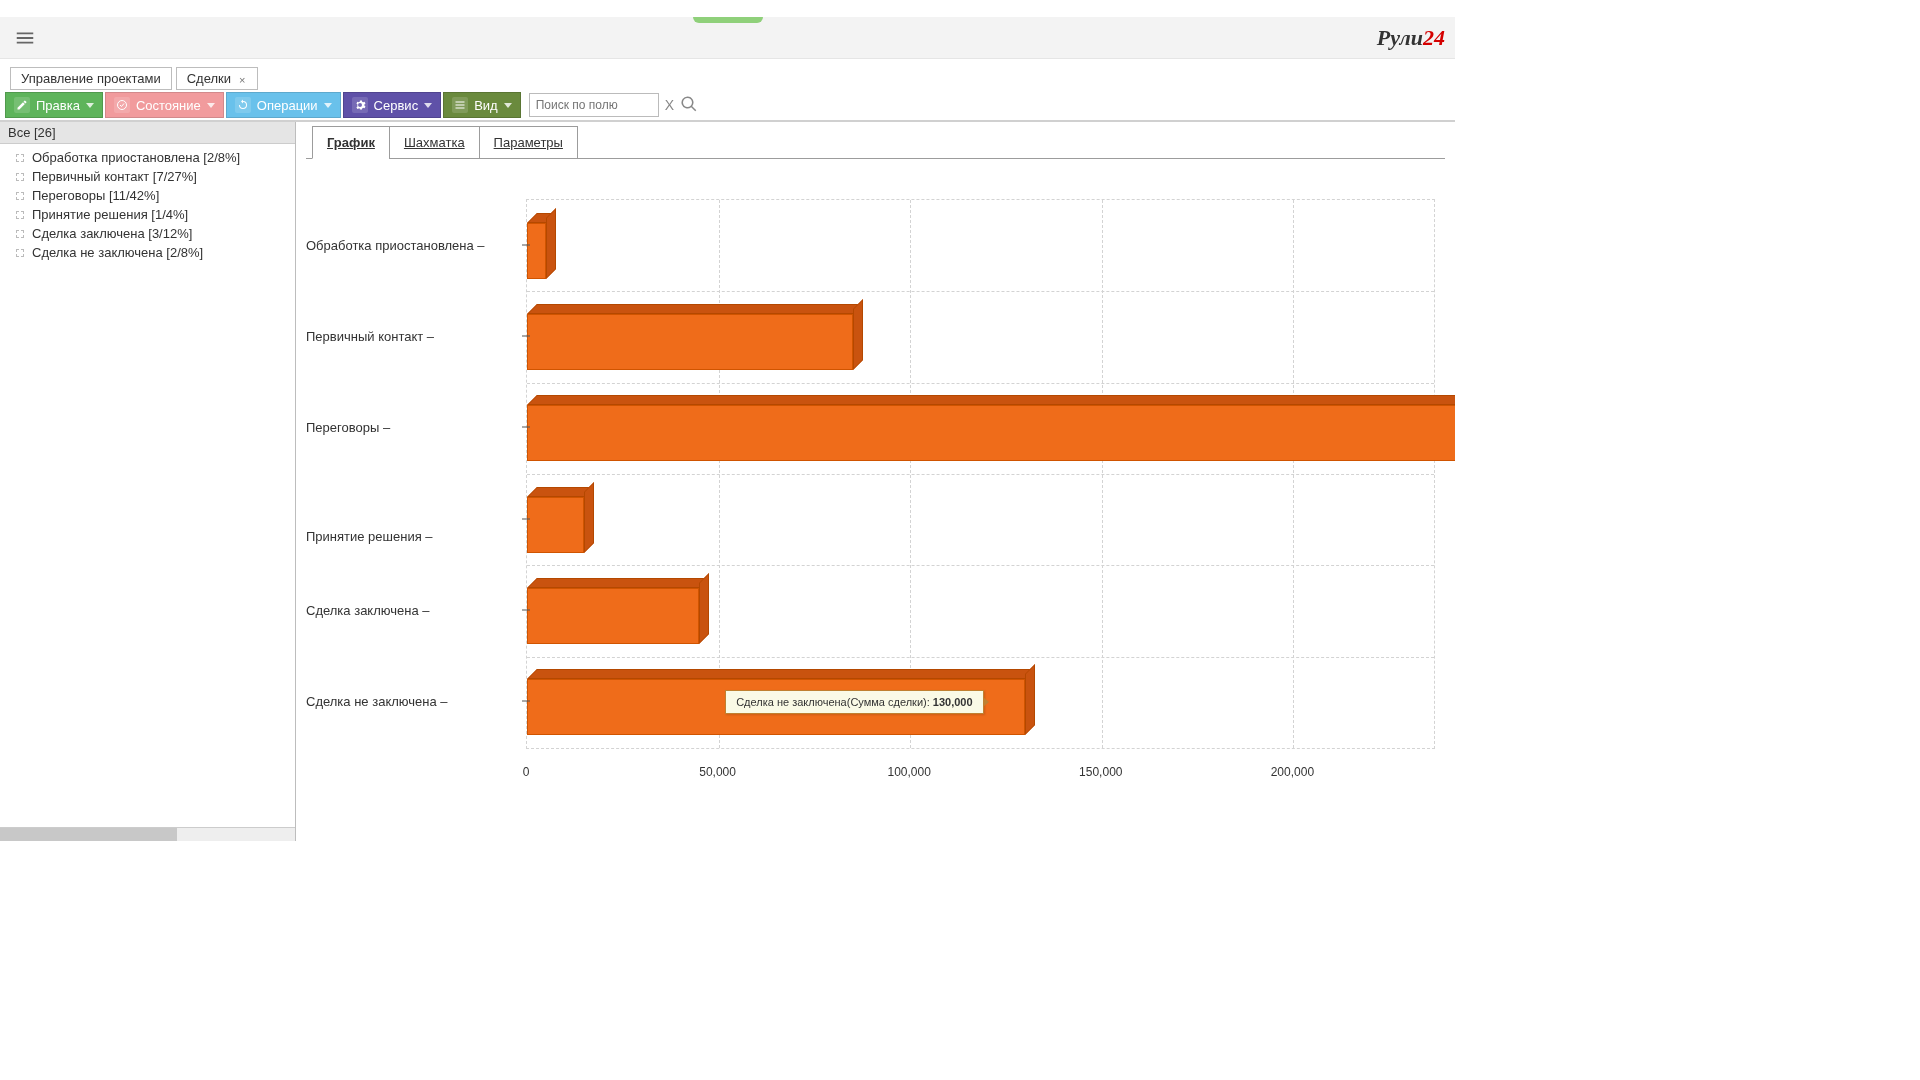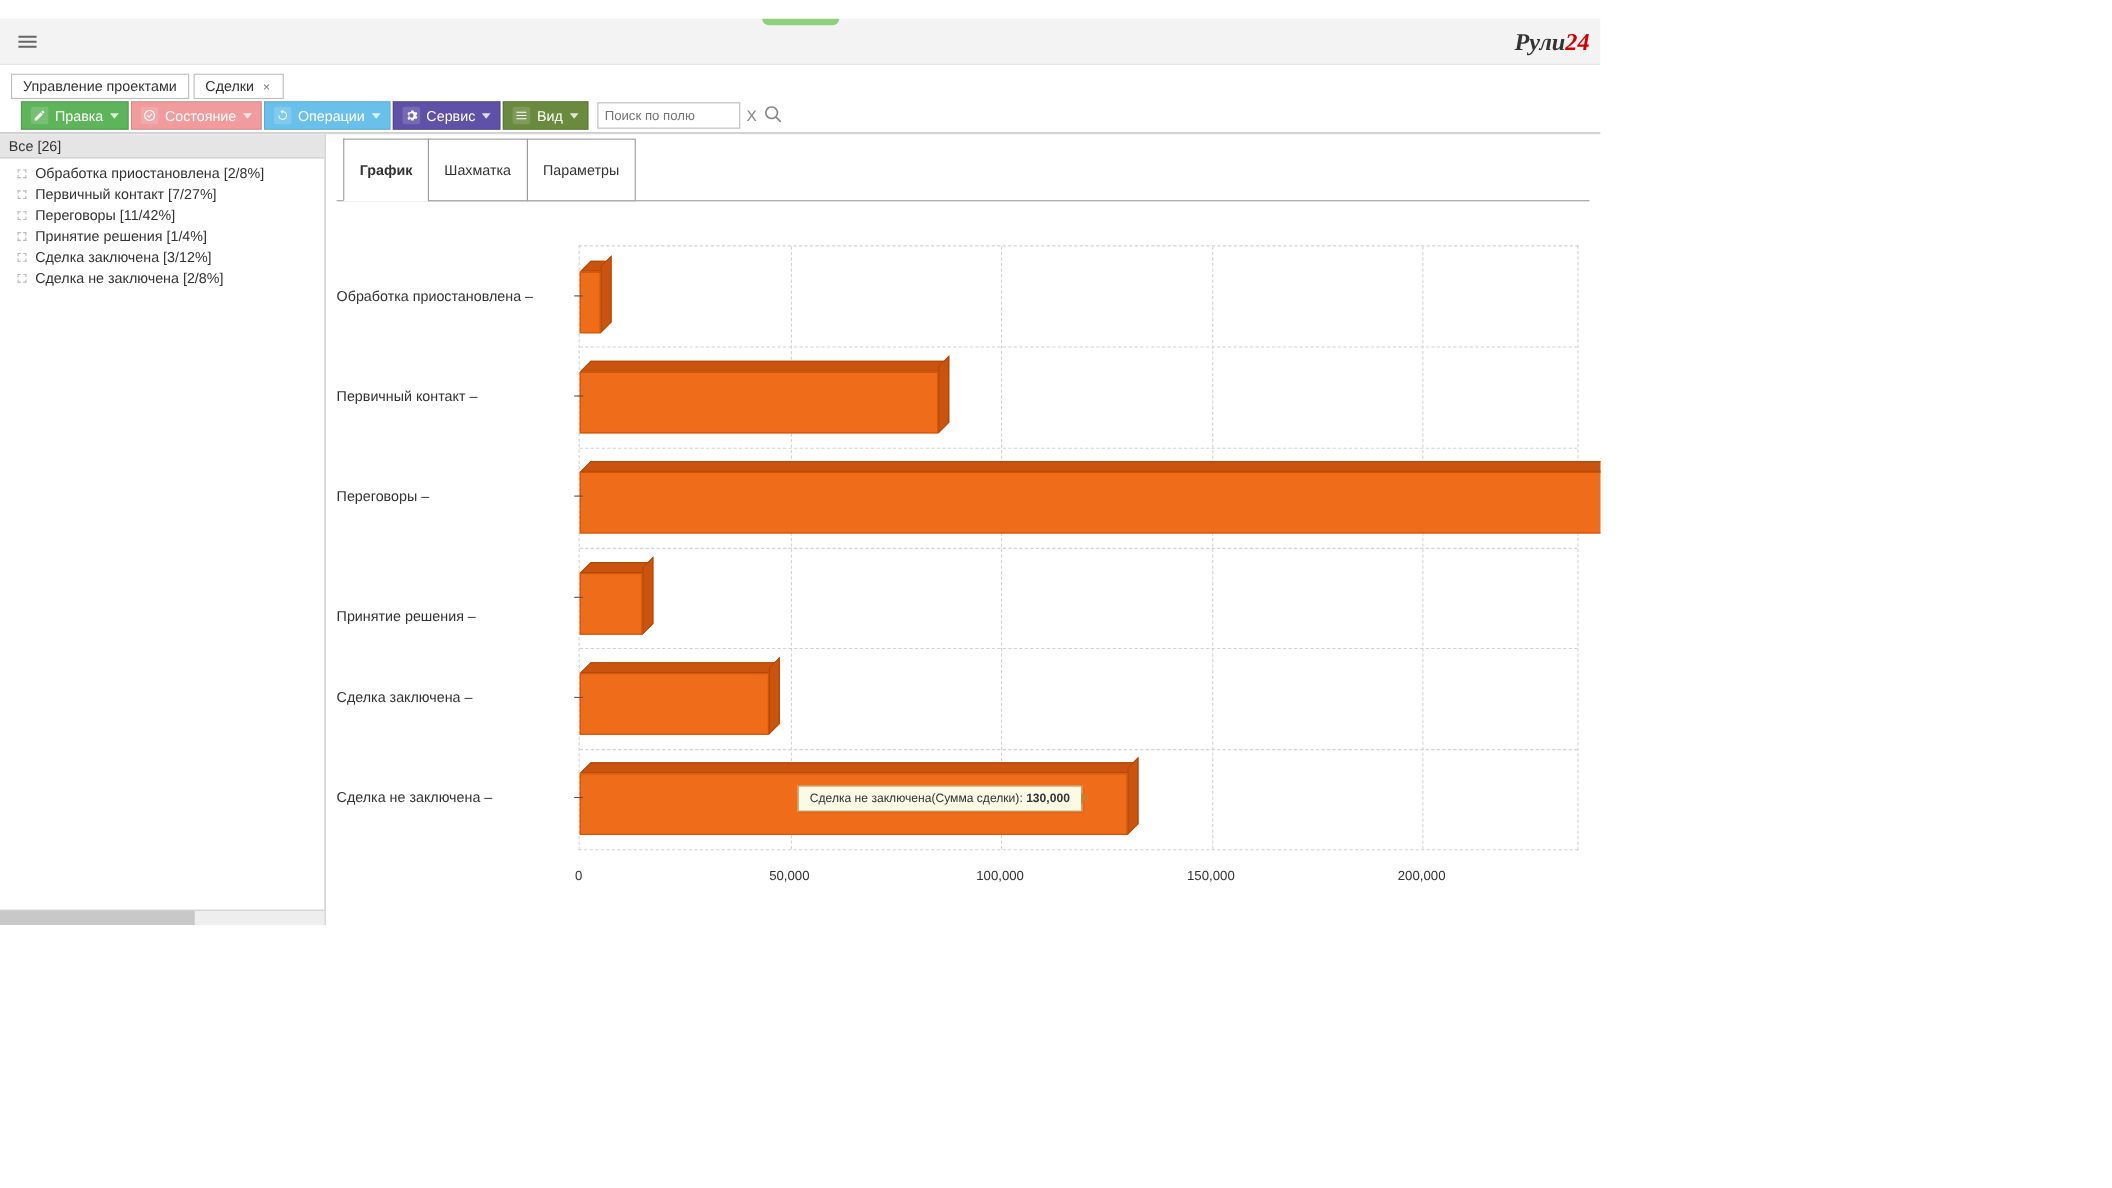--- a/index.html
+++ b/index.html
@@ -68,21 +68,21 @@
     color: #777;
     cursor: pointer;
     padding: 0 2px;
   }
 
   
   .toolbar {
     display: flex;
     align-items: center;
     gap: 2px;
-    padding: 2px 19px;
+    padding: 2px 5px;
     border-bottom: 1px solid #d0d0d0;
   }
   .tbtn {
     display: inline-flex;
     align-items: center;
     gap: 6px;
     color: #fff;
     font-size: 13px;
     padding: 4px 8px;
     border: 1px solid rgba(0,0,0,.15);
@@ -186,25 +186,26 @@
 
   .inner-tabs {
     display:flex;
     gap:0;
     margin: 4px 0 0 6px;
     position:relative;
     z-index:2;
   }
   .inner-tab {
     border:1px solid #9c9c9c;
-    padding:20px 14px;
+    padding:8px 14px;
     font-size:13px;
     background:#fff;
     cursor:pointer;
     margin-right:-1px;
+    text-decoration:underline;
   }
   .inner-tab.active { font-weight:bold; border-bottom-color:#fff; }
   .inner-tabs-line {
     border-top:1px solid #9c9c9c;
     margin-top:-1px;
   }
 
   
   .chart-area {
     position:relative;

